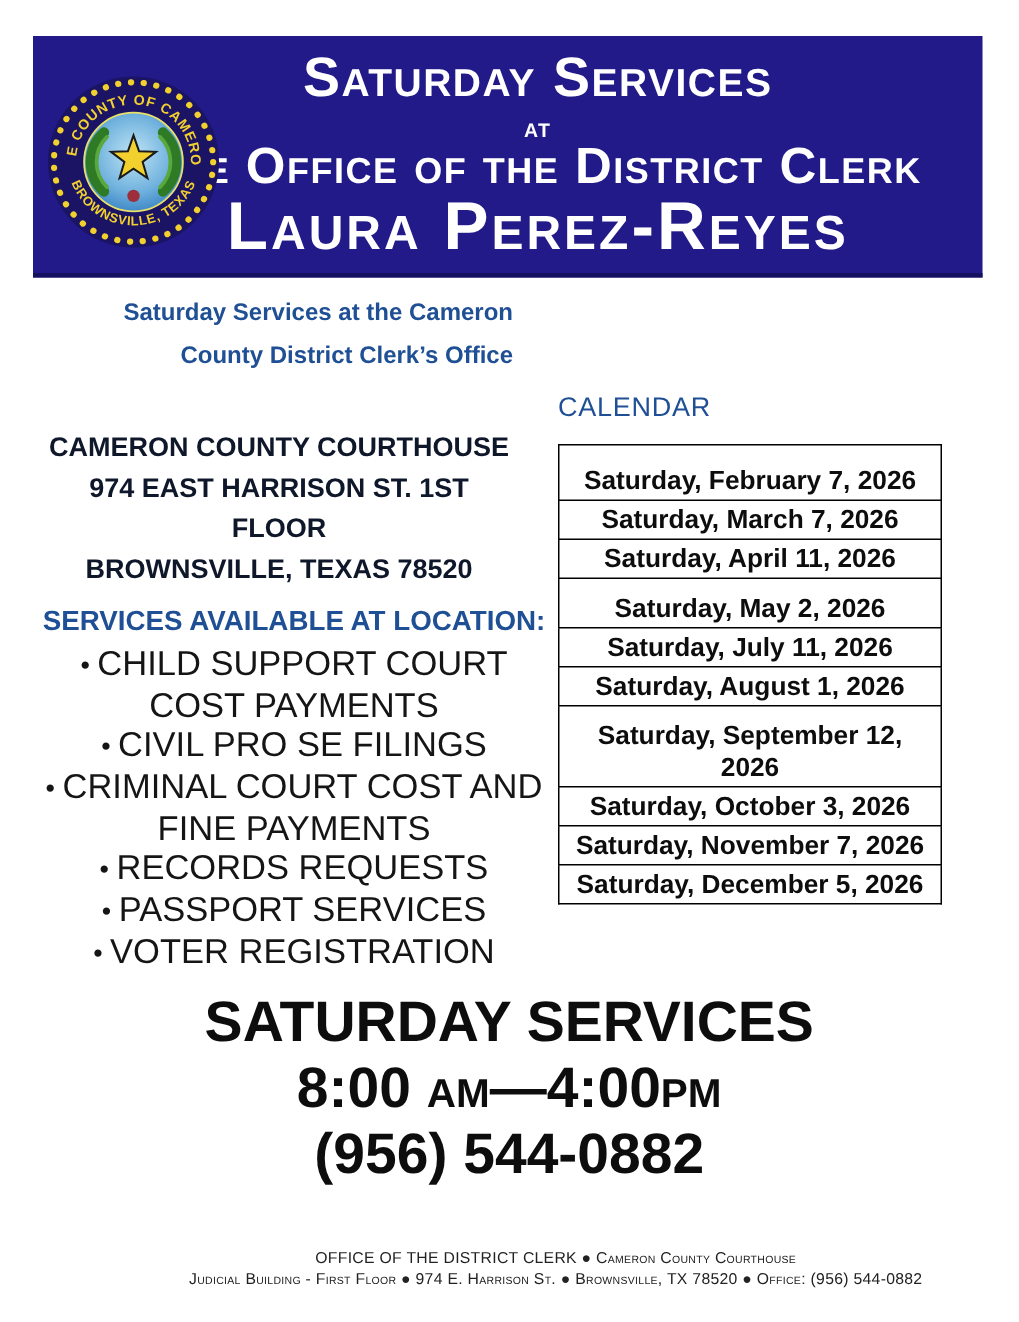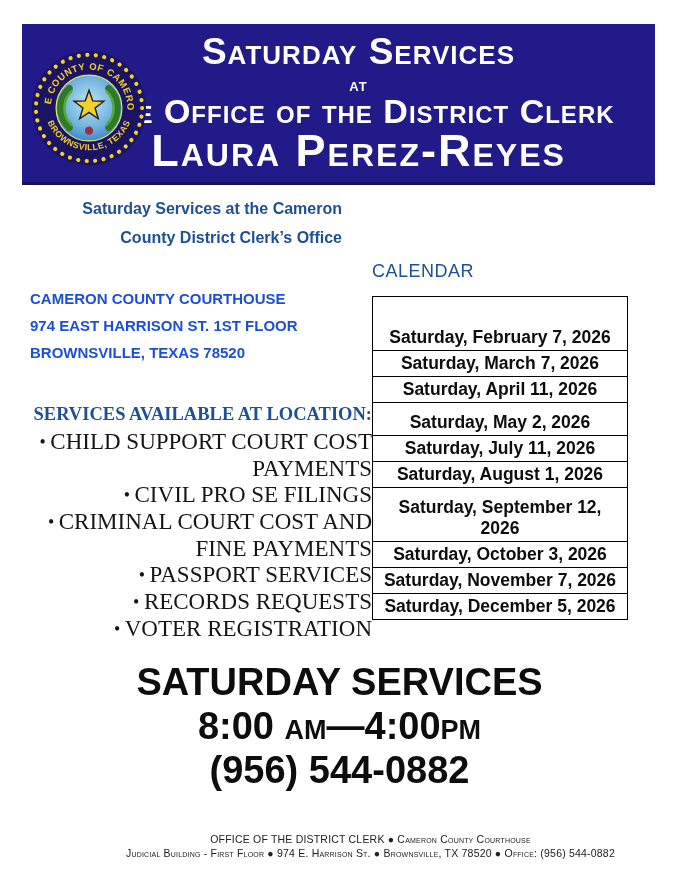--- a/index.html
+++ b/index.html
@@ -18,42 +18,42 @@
   .bl2{font-size:18px;font-weight:600;letter-spacing:1px;line-height:22px;margin-top:2px;}
   .bl3{font-size:34px;font-weight:600;letter-spacing:1px;line-height:31px;}
   .bl4{font-size:45px;font-weight:600;letter-spacing:2px;line-height:48px;}
   .seal{position:absolute;left:8px;top:25px;width:118px;height:118px;}
   
   .intro-title{
     position:absolute;left:30px;top:194px;width:312px;text-align:right;
     color:#1f4f94;font-size:16px;font-weight:bold;line-height:29px;
   }
   .address{
-    position:absolute;left:30px;top:285px;width:312px;
-    color:#1d4ed8;font-size:15px;font-weight:bold;line-height:27px;
+    position:absolute;left:30px;top:285px;width:312px;text-align:center;
+    color:#0f172a;font-size:18px;font-weight:bold;line-height:27px;
   }
-  .services{position:absolute;left:20px;top:402px;width:352px;text-align:right;font-family:Liberation Serif, serif;}
+  .services{position:absolute;left:20px;top:402px;width:352px;text-align:center;}
   .services-heading{color:#1f4f94;font-size:18.5px;font-weight:bold;line-height:24px;margin-bottom:3px;}
   .service-item{color:#151515;font-size:23px;line-height:26px;}
   .service-item::before{content:"\2022  ";font-size:0.78em;position:relative;top:-1px;}
   
   .calendar-heading{
     position:absolute;left:372px;top:261px;width:256px;text-align:left;
     color:#1f4f94;font-size:18px;font-weight:normal;letter-spacing:0.5px;
   }
   .cal-table{
     position:absolute;left:372px;top:296px;width:256px;
     border-collapse:collapse;table-layout:fixed;
   }
   .cal-table td{
     border:1.6px solid #000;text-align:center;
     font-size:17.5px;font-weight:bold;color:#0d0d0d;
     line-height:21px;padding:2px 6px;
   }
-  .cal-table tr:nth-child(1) td{padding-top:30px;}
+  .cal-table tr:nth-child(1) td{padding-top:13px;}
   .cal-table tr:nth-child(4) td{padding-top:9px;}
   .cal-table tr:nth-child(7) td{padding-top:9px;}
   
   .hours{
     position:absolute;left:0;top:660px;width:679px;text-align:center;
     color:#0d0d0d;font-weight:bold;font-size:38px;line-height:44px;
   }
   .hours-time{font-variant:small-caps;}
   
   .footer{
@@ -144,22 +144,22 @@
       </tr>
       </tbody>
   </table>
 
   <div class="services">
     <div class="services-heading">SERVICES AVAILABLE AT LOCATION:</div>
     <div>
         <div class="service-item">CHILD SUPPORT COURT COST PAYMENTS</div>
         <div class="service-item">CIVIL PRO SE FILINGS</div>
         <div class="service-item">CRIMINAL COURT COST AND FINE PAYMENTS</div>
+        <div class="service-item">RECORDS REQUESTS</div>
         <div class="service-item">PASSPORT SERVICES</div>
-        <div class="service-item">RECORDS REQUESTS</div>
         <div class="service-item">VOTER REGISTRATION</div>
       </div>
   </div>
 
   <div class="hours">
     <div>SATURDAY SERVICES</div>
     <div class="hours-time">8:00 am—4:00pm</div>
     <div>(956) 544-0882</div>
   </div>
 

